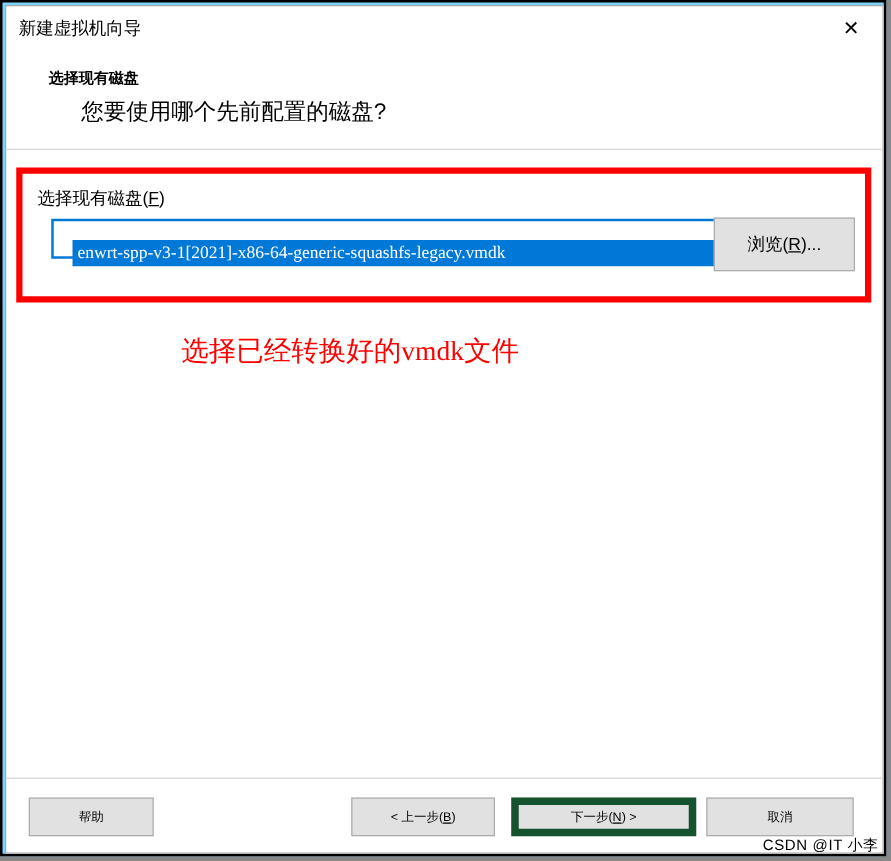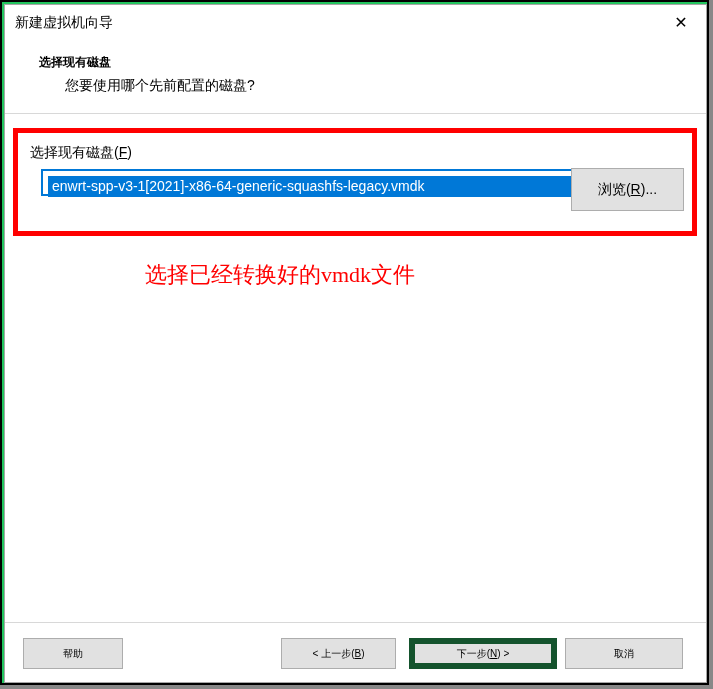--- a/index.html
+++ b/index.html
@@ -1,40 +1,40 @@
 <!DOCTYPE html>
 <html><head>
 <meta charset="utf-8">
 <style>
   html,body{margin:0;padding:0;width:713px;height:689px;background:#888;font-family:"Microsoft YaHei","Segoe UI",Tahoma,sans-serif;font-size:14px;color:#000;overflow:hidden}
-  .outer-frame{position:absolute;left:0;top:0;width:709px;height:685px;border:2px solid #000;background:#22c55e;box-sizing:border-box}
+  .outer-frame{position:absolute;left:0;top:0;width:709px;height:685px;border:2px solid #000;background:#7dd3fc;box-sizing:border-box}
   .dialog{position:absolute;left:2px;top:2px;width:703px;height:679px;border:1px solid #a6a6a6;background:#fff;box-sizing:border-box}
   .titlebar{display:flex;align-items:center;height:35px;padding:0 0 0 10px}
   .titlebar-title{flex:1;font-size:14px}
   .close-btn{width:50px;height:34px;display:flex;align-items:center;justify-content:center;font-size:16px;font-family:Arial,sans-serif}
   .banner{padding:14px 0 18px 0;border-bottom:1px solid #d8d8d8}
   .banner-heading{font-weight:700;font-size:12px;margin:0 0 6px 34px}
-  .banner-sub{font-size:14px;margin:0 0 0 60px}
+  .banner-sub{font-size:18px;margin:0 0 0 60px}
   .body-area{position:relative;height:520px}
   .highlight-box{position:absolute;left:8px;top:14px;width:684px;height:108px;border:5px solid #ff0000;box-sizing:border-box}
   .field-label{position:absolute;left:25px;top:30px;font-size:14px}
   .field-label .mn{text-decoration:underline}
-  .path-input{position:absolute;left:36px;top:55px;width:573px;height:27px;border:2px solid #0078d7;box-sizing:border-box;padding:4px;font-size:14px;font-family:Liberation Sans, sans-serif;background:#fff}
+  .path-input{position:absolute;left:36px;top:55px;width:573px;height:27px;border:2px solid #0078d7;box-sizing:border-box;padding:14px;font-size:14px;font-family:Liberation Serif, serif;background:#fff}
   .path-input .sel{display:block;margin:1px;height:21px;line-height:21px;background:#0078d7;color:#fff;padding:0 4px;white-space:nowrap;overflow:hidden}
   .browse-btn{position:absolute;left:566px;top:54px;width:113px;height:43px;background:#e1e1e1;border:1px solid #adadad;font-size:14px;font-family:inherit;cursor:pointer}
   .browse-btn .mn{text-decoration:underline}
   .annotation{position:absolute;left:140px;top:146px;color:#ff0000;font-size:22px;font-family:Liberation Serif, serif}
   .button-row{position:absolute;left:0;bottom:0;width:100%;height:60px;border-top:1px solid #d8d8d8;box-sizing:border-box}
   .btn{position:absolute;top:15px;height:31px;background:#e1e1e1;border:1px solid #adadad;font-size:10px;font-family:inherit;cursor:pointer;padding:0}
   .btn .mn{text-decoration:underline}
   .btn-help{left:18px;width:100px}
   .btn-back{left:276px;width:115px}
   .btn-next{left:404px;width:148px;border:6px solid #14532d}
   .btn-cancel{left:560px;width:118px}
-  .watermark{position:absolute;right:10px;bottom:4px;font-size:12px;color:#ffffff;font-family:Arial,sans-serif;letter-spacing:0.5px}
+  .watermark{position:absolute;right:10px;bottom:4px;font-size:12px;color:#000000;font-family:Arial,sans-serif;letter-spacing:0.5px}
 </style>
 </head>
 <body>
 
 <div class="outer-frame">
   <div class="dialog">
 
     <div class="titlebar">
       <div class="titlebar-title">新建虚拟机向导</div>
       <div class="close-btn">✕</div>

